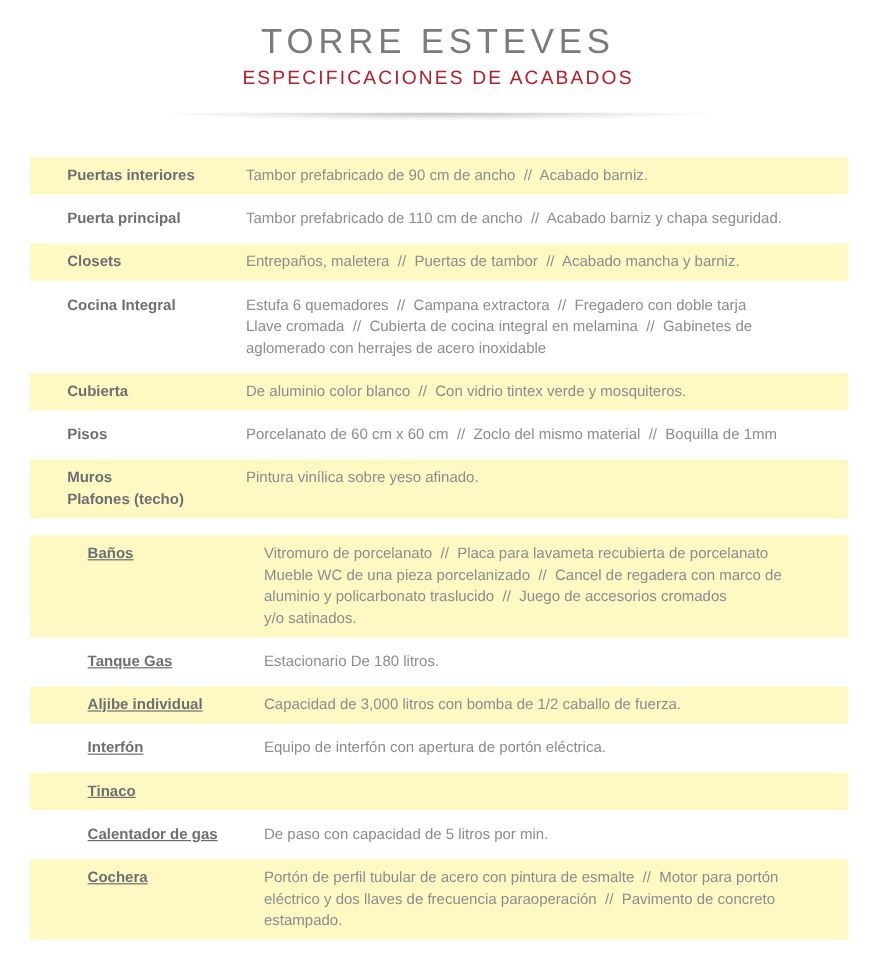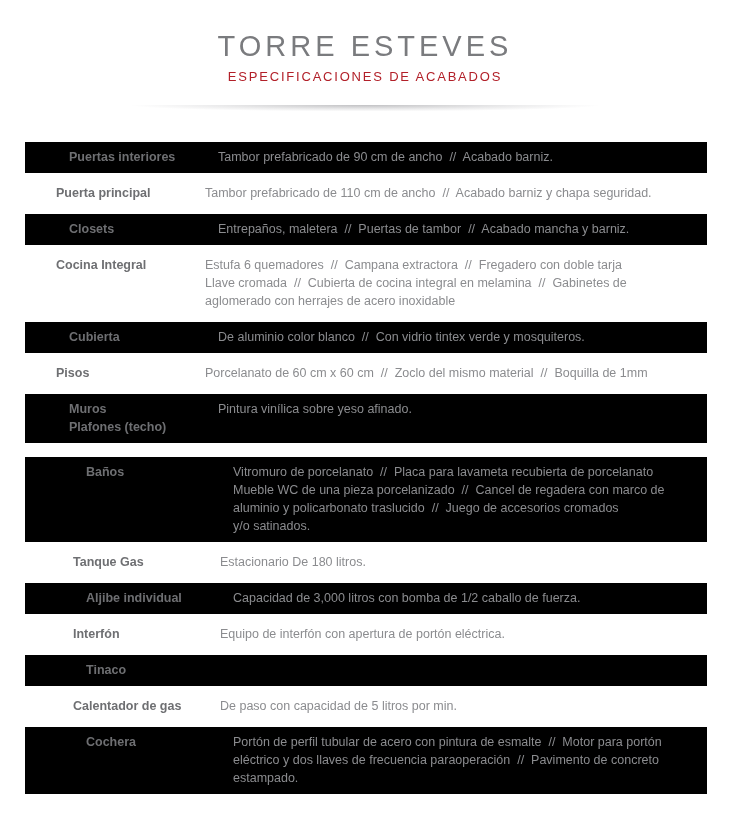--- a/index.html
+++ b/index.html
@@ -6,30 +6,30 @@
   body {
     width: 730px;
     height: 816px;
     background: #ffffff;
     font-family: "Liberation Sans", sans-serif;
     overflow: hidden;
   }
   .page { width: 730px; height: 816px; }
 
   
-  .header { text-align: center; padding-top: 31px; }
+  .header { text-align: center; padding-top: 20px; }
   .title {
     font-size: 29px;
     font-weight: 300;
     letter-spacing: 4px;
     color: #7a7b7e;
     line-height: 30px;
   }
   .subtitle {
-    font-size: 13px;
+    font-size: 16px;
     font-weight: 400;
     letter-spacing: 1.8px;
     color: #b22029;
     margin-top: 8px;
     line-height: 15px;
   }
   .divider {
     width: 630px;
     height: 9px;
     margin: 21px auto 0 auto;
@@ -41,36 +41,36 @@
 
   
   .table { margin: 28px 23px 0 25px; }
   .row {
     display: flex;
     align-items: flex-start;
     padding: 6px 0 7px 0;
     margin-bottom: 5px;
     line-height: 18px;
   }
-  .row.shaded { background: #000000; padding-left: 13px; }
+  .row.shaded { background: #fef9c3; }
   .label {
     flex: 0 0 auto;
     font-weight: bold;
     font-size: 12.5px;
     color: #6e6f72;
     white-space: pre-wrap;
   }
   .value {
     flex: 1 1 auto;
     font-size: 12.5px;
     color: #8b8c8f;
     white-space: pre-wrap;
   }
   .section-1 .label { padding-left: 31px; width: 149px; }
-  .section-2 .label { padding-left: 48px; width: 147px; }
+  .section-2 .label { padding-left: 48px; width: 147px; text-decoration: underline; }
   .section-2 { margin-top: 14px; }
 </style>
 </head>
 <body>
 
 <div class="page">
 
   <div class="header">
     <div class="title">TORRE ESTEVES</div>
     <div class="subtitle">ESPECIFICACIONES DE ACABADOS</div>

